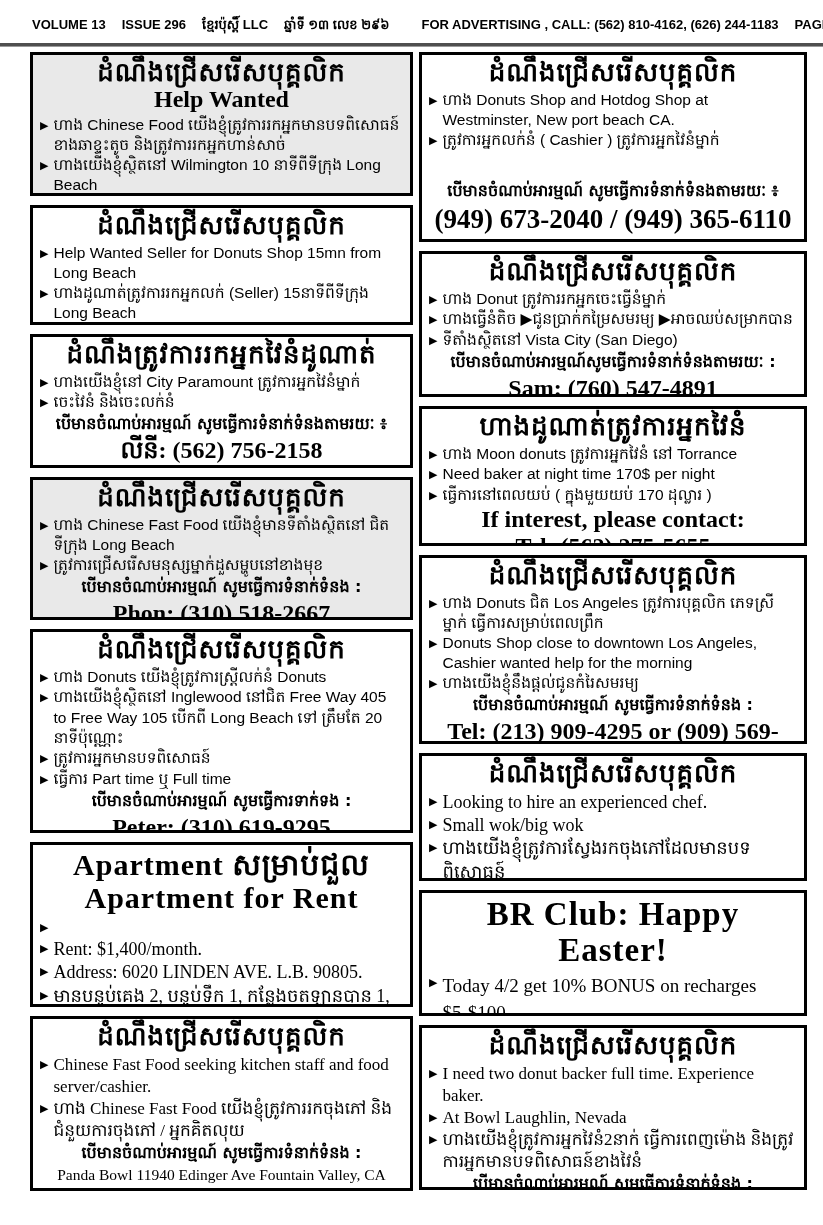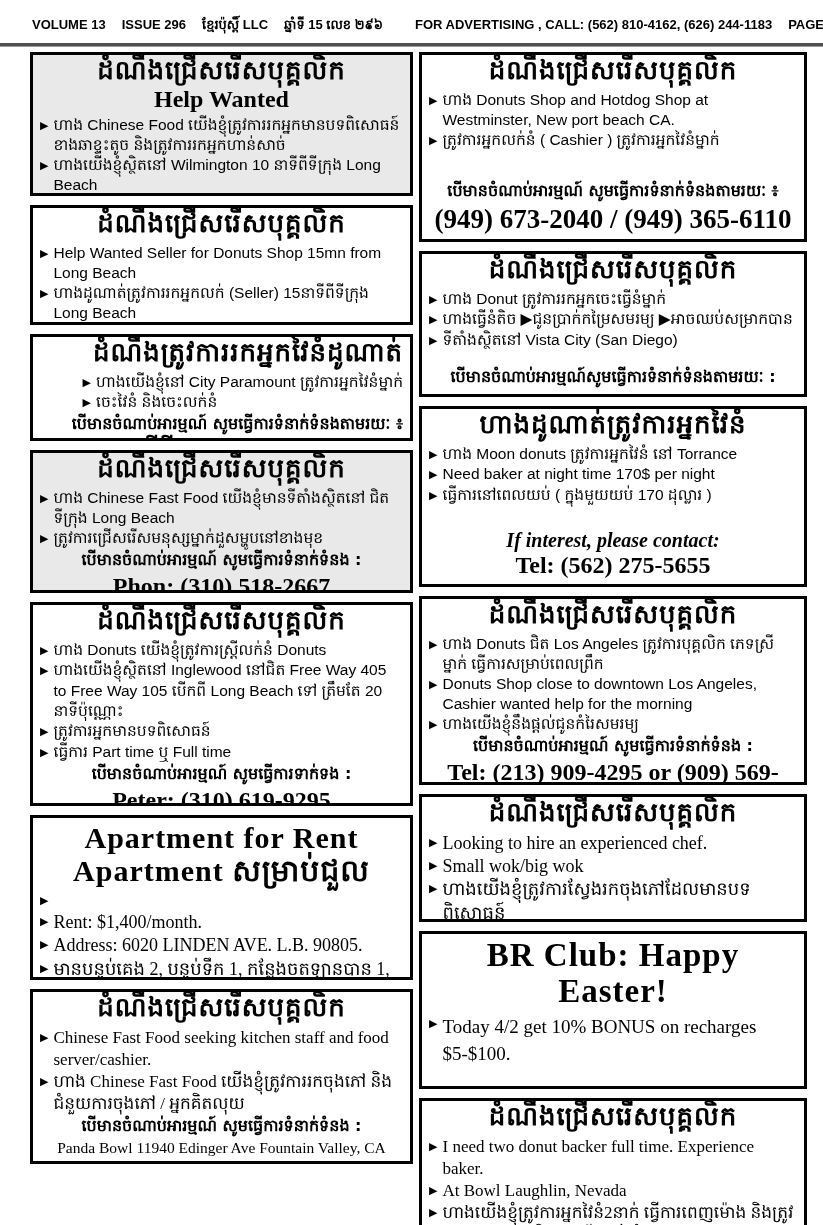--- a/index.html
+++ b/index.html
@@ -19,53 +19,53 @@
   .page-body{display:flex;gap:6px;padding:0 16px 0 30px;}
   .col{display:flex;flex-direction:column;gap:9px;}
   .col-left{width:384px;}
   .col-right{width:389px;}
   
   .box{
     border:3px solid #000;box-sizing:border-box;background:#fff;
     padding:3px 7px 4px 7px;display:flex;flex-direction:column;overflow:hidden;
   }
   .title{margin:0;text-align:center;font-weight:bold;line-height:1.1;}
-  .title.kh{font-size:26px;font-family:Liberation Mono, monospace;letter-spacing:1px;}
+  .title.kh{font-size:26px;font-family:Liberation Sans, sans-serif;letter-spacing:1px;}
   .title.en{font-size:30px;font-family:"Liberation Serif",serif;letter-spacing:1px;}
   .subtitle{margin:0;text-align:center;font-weight:bold;font-size:24px;
             font-family:"Liberation Serif",serif;line-height:1.05;}
   .bullets{margin-top:3px;}
   .bullet{display:flex;gap:5px;font-size:15.5px;line-height:1.3;}
   .bullet .marker{font-size:11px;line-height:1.9;flex:0 0 auto;}
   .foot{margin-top:auto;text-align:center;}
   .note{font-weight:bold;}
   .note.khn{font-size:16px;font-family:"DejaVu Sans",sans-serif;}
   .note.enn{font-size:21px;font-family:"Liberation Serif",serif;}
   .addr{font-size:15.5px;font-family:"Liberation Serif",serif;}
   .phone{font-weight:bold;font-size:24px;font-family:"Liberation Serif",serif;line-height:1.15;}
   .phone.big{font-size:27px;}
   
   .col-left .box:nth-child(6) .bullet{font-size:18px;font-family:"Liberation Serif",serif;}
   .col-left .box:nth-child(7) .bullet{font-size:17px;font-family:"Liberation Serif",serif;}
-  .col-right .box:nth-child(3) .note.enn{font-size:20px;font-style:italic;}
+  .col-right .box:nth-child(3) .note.enn{font-size:24px;}
   .col-right .box:nth-child(5) .bullet{font-size:18px;font-family:"Liberation Serif",serif;}
   .col-right .box:nth-child(5) .note.enn{font-size:24px;}
   .col-right .box:nth-child(6) .bullet{font-size:19px;font-family:"Liberation Serif",serif;line-height:1.45;}
   .col-right .box:nth-child(6) .title.en{text-align:center;font-size:33px;}
   .col-right .box:nth-child(6) .phone{font-size:27px;}
   .col-right .box:nth-child(7) .bullet{font-size:17px;font-family:"Liberation Serif",serif;}
 </style>
 </head>
 <body>
 
 <header class="header">
   <span>VOLUME 13</span>
   <span>ISSUE 296</span>
   <span class="kh">ខ្មែរប៉ុស្តិ៍ LLC</span>
-  <span class="kh">ឆ្នាំទី 15  លេខ ២៩៦</span>
+  <span class="kh">ឆ្នាំទី ១៣  លេខ ២៩៦</span>
   <span class="spacer"></span>
   <span>FOR ADVERTISING ,  CALL: (562) 810-4162, (626) 244-1183</span>
   <span>PAGE. 45</span>
 </header>
 <div class="rule"></div>
 
 <div class="page-body">
   <div class="col col-left">
       <section class="box" style="height: 144px; background: rgb(233, 233, 233);">
         <h2 class="title kh">ដំណឹងជ្រើសរើសបុគ្គលិក</h2>
@@ -90,21 +90,21 @@
           </div>
           <div class="bullet">
             <span class="marker">▶</span>
             <span class="khtxt">ហាងដូណាត់ត្រូវការរកអ្នកលក់ (Seller) 15នាទីពីទីក្រុង Long Beach</span>
           </div>
         </div>
         <div class="foot">
           <div class="note khn">បើមានចំណាប់អារម្មណ៍ សូមធ្វើការទំនាក់ទំនងតាមរយៈ ៖</div>
         </div>
       </section>
-      <section class="box" style="height: 107px; align-items: flex-end;">
+      <section class="box" style="height: 134px;">
         <h2 class="title kh">ដំណឹងត្រូវការរកអ្នកវៃនំដូណាត់</h2>
         <div class="bullets">
           <div class="bullet">
             <span class="marker">▶</span>
             <span class="khtxt">ហាងយើងខ្ញុំនៅ City Paramount ត្រូវការអ្នកវៃនំម្នាក់</span>
           </div>
           <div class="bullet">
             <span class="marker">▶</span>
             <span class="khtxt">ចេះវៃនំ និងចេះលក់នំ</span>
           </div>
@@ -150,22 +150,22 @@
             <span class="marker">▶</span>
             <span class="khtxt">ធ្វើការ Part time ឬ Full time</span>
           </div>
         </div>
         <div class="foot">
           <div class="note khn">បើមានចំណាប់អារម្មណ៍ សូមធ្វើការទាក់ទង :</div>
           <div class="phone">Peter: (310) 619-9295</div>
         </div>
       </section>
       <section class="box" style="height: 165px;">
+        <h2 class="title en">Apartment សម្រាប់ជួល</h2>
         <h2 class="title en">Apartment for Rent</h2>
-        <h2 class="title en">Apartment សម្រាប់ជួល</h2>
         <div class="bullets">
           <div class="bullet">
             <span class="marker">▶</span>
           </div>
           <div class="bullet">
             <span class="marker">▶</span>
             <span>Rent: $1,400/month.</span>
           </div>
           <div class="bullet">
             <span class="marker">▶</span>
@@ -224,23 +224,24 @@
             <span class="marker">▶</span>
             <span class="khtxt">ហាងធ្វើនំតិច  ▶ជូនប្រាក់កម្រៃសមរម្យ  ▶អាចឈប់សម្រាកបាន</span>
           </div>
           <div class="bullet">
             <span class="marker">▶</span>
             <span class="khtxt">ទីតាំងស្ថិតនៅ Vista City (San Diego)</span>
           </div>
         </div>
         <div class="foot">
           <div class="note khn">បើមានចំណាប់អារម្មណ៍សូមធ្វើការទំនាក់ទំនងតាមរយៈ :</div>
-        </div>
-      </section>
-      <section class="box" style="height: 181px;">
+          <div class="phone">Sam: (760) 547-4891</div>
+        </div>
+      </section>
+      <section class="box" style="height: 140px;">
         <h2 class="title kh">ហាងដូណាត់ត្រូវការអ្នកវៃនំ</h2>
         <div class="bullets">
           <div class="bullet">
             <span class="marker">▶</span>
             <span class="khtxt">ហាង Moon donuts ត្រូវការអ្នកវៃនំ នៅ Torrance</span>
           </div>
           <div class="bullet">
             <span class="marker">▶</span>
             <span>Need baker at night time 170$ per night</span>
           </div>
@@ -285,21 +286,21 @@
           <div class="bullet">
             <span class="marker">▶</span>
             <span>Small wok/big wok</span>
           </div>
           <div class="bullet">
             <span class="marker">▶</span>
             <span class="khtxt">ហាងយើងខ្ញុំត្រូវការស្វែងរកចុងភៅដែលមានបទពិសោធន៍</span>
           </div>
         </div>
       </section>
-      <section class="box" style="height: 158px;">
+      <section class="box" style="height: 126px;">
         <h2 class="title en">BR Club: Happy Easter!</h2>
         <div class="bullets">
           <div class="bullet">
             <span class="marker">▶</span>
             <span>Today 4/2 get 10% BONUS on recharges $5-$100.</span>
           </div>
         </div>
       </section>
       <section class="box" style="height: 165px;">
         <h2 class="title kh">ដំណឹងជ្រើសរើសបុគ្គលិក</h2>

